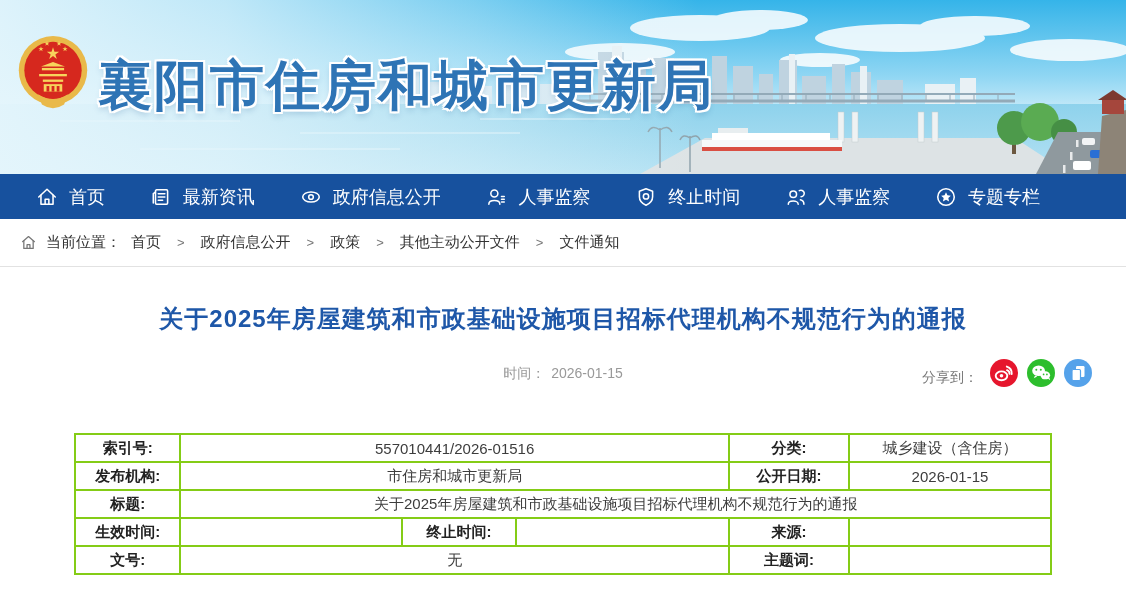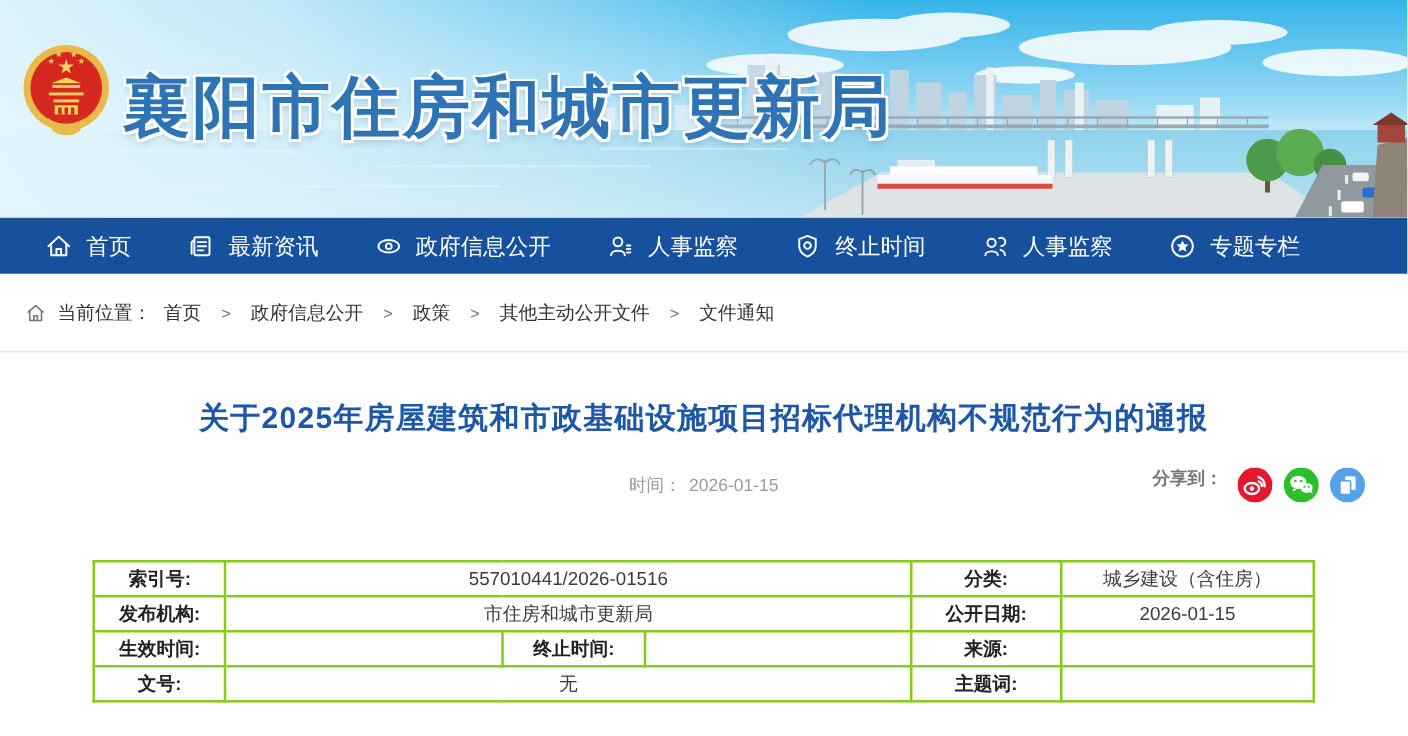--- a/index.html
+++ b/index.html
@@ -34,21 +34,21 @@
     width: 1126px; height: 45px; background: #17519e;
     display: flex; align-items: center; justify-content: space-between;
     padding: 0 86px 0 36px;
   }
   .nav-item { display: flex; align-items: center; gap: 11px; color: #fff; font-size: 18px; cursor: pointer; white-space: nowrap; }
   .nav-ico { width: 22px; height: 22px; display: inline-flex; }
   .nav-ico svg { width: 22px; height: 22px; }
 
   
   .breadcrumb {
-    width: 1126px; height: 63px;
+    width: 1126px; height: 48px;
     display: flex; align-items: center;
     padding: 0 20px; border-bottom: 1px solid #e2e2e2;
     font-size: 15px; color: #333;
   }
   .bc-home { width: 17px; height: 17px; margin-right: 9px; display: inline-flex; }
   .bc-label { color: #333; margin-right: 10px; }
   .bc-item { color: #333; cursor: pointer; }
   .bc-sep { color: #777; margin: 0 16px; font-size: 13px; }
 
   
@@ -57,21 +57,21 @@
     text-align: center;
     font-size: 24px; font-weight: bold; letter-spacing: 1px;
     color: #1e57a8;
   }
   .meta-row { position: relative; margin-top: 24px; height: 30px; }
   .time-wrap {
     position: absolute; left: 50%; transform: translateX(-50%); top: 6px;
     font-size: 14px; color: #999; white-space: nowrap;
   }
   .time-wrap .t-val { margin-left: 6px; }
-  .share-wrap { position: absolute; right: 34px; top: 0; display: flex; align-items: flex-start; gap: 9px; font-weight: bold; }
+  .share-wrap { position: absolute; right: 34px; top: 0; display: flex; align-items: flex-end; gap: 9px; }
   .share-label { font-size: 14px; color: #777; margin-right: 3px; }
   .share-btn { width: 28px; height: 28px; cursor: pointer; display: inline-flex; }
   .share-btn svg { width: 28px; height: 28px; }
 
   
   .table-wrap { margin: 44px auto 0 auto; width: 978px; }
   table.meta { width: 100%; border-collapse: collapse; table-layout: fixed; }
   table.meta td {
     border: 2px solid #84cc16;
     height: 28px; font-size: 15px; padding: 2px 10px;
@@ -388,20 +388,24 @@
       <td class="mlabel">分类:</td>
       <td class="mvalue">城乡建设（含住房）</td>
     </tr>
     <tr>
       <td class="mlabel">发布机构:</td>
       <td class="mvalue" colspan="3">市住房和城市更新局</td>
       <td class="mlabel">公开日期:</td>
       <td class="mvalue">2026-01-15</td>
     </tr>
     <tr>
+      <td class="mlabel">标题:</td>
+      <td class="mvalue" colspan="5">关于2025年房屋建筑和市政基础设施项目招标代理机构不规范行为的通报</td>
+    </tr>
+    <tr>
       <td class="mlabel">生效时间:</td>
       <td class="mvalue"></td>
       <td class="mlabel">终止时间:</td>
       <td class="mvalue"></td>
       <td class="mlabel">来源:</td>
       <td class="mvalue"></td>
     </tr>
     <tr>
       <td class="mlabel">文号:</td>
       <td class="mvalue" colspan="3">无</td>

